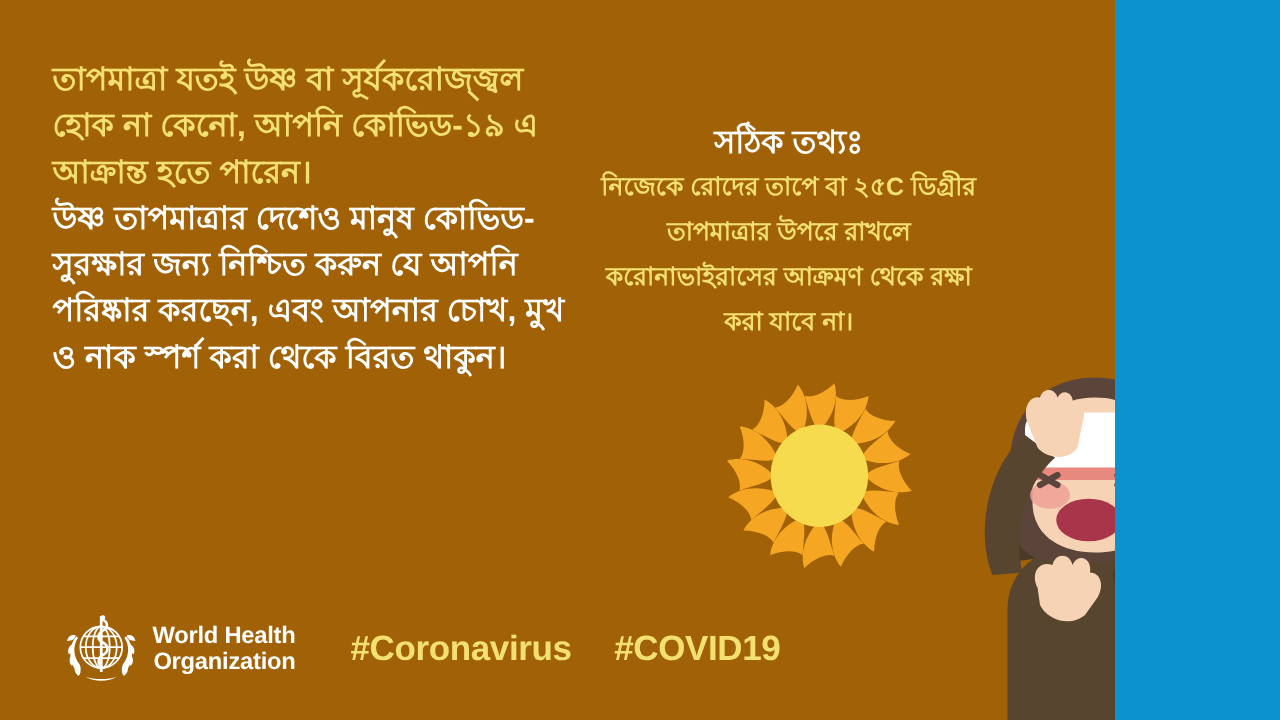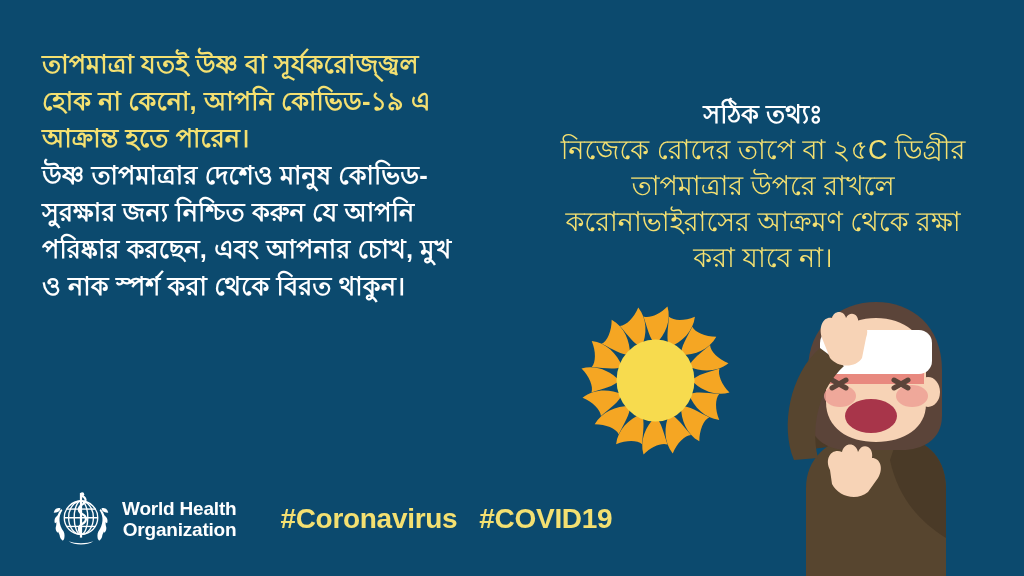--- a/index.html
+++ b/index.html
@@ -3,25 +3,26 @@
 <meta charset="utf-8">
 <title>WHO COVID-19 Infographic</title>
 <style>
   html, body {
     margin: 0;
     padding: 0;
     background: #0a93cc;
   }
   #poster {
     position: relative;
-    width: 1024px;
+    width: 864px;
     height: 576px;
-    background: #0c4a6e;
+    background: #a16207;
     overflow: hidden;
     font-family: "Liberation Sans", "DejaVu Sans", sans-serif;
+    padding-left: 28px;
     -webkit-font-smoothing: antialiased;
   }
 
   
   #left-text {
     position: absolute;
     left: 42px;
     top: 46px;
     width: 470px;
   }
@@ -44,23 +45,23 @@
     text-align: center;
   }
   #right-text .hd {
     font-size: 25.5px;
     line-height: 36px;
     font-weight: 600;
     color: #ffffff;
     white-space: nowrap;
   }
   #right-text .ln {
-    font-size: 27px;
+    font-size: 20px;
     line-height: 36px;
-    font-weight: 400;
+    font-weight: 700;
     color: #f4e071;
     white-space: nowrap;
   }
 
   
   #sun {
     position: absolute;
     left: 578px;
     top: 303px;
     width: 155px;
@@ -100,21 +101,21 @@
     letter-spacing: -0.2px;
   }
   .hashtag {
     color: #f4e071;
     font-weight: 700;
     font-size: 28px;
     letter-spacing: -0.3px;
     white-space: nowrap;
   }
   #tag-coronavirus { margin-left: 44px; }
-  #tag-covid19 { margin-left: 22px; }
+  #tag-covid19 { margin-left: 34px; }
 </style>
 </head>
 <body>
 
 <div id="poster">
 
   <div id="left-text">
     <div class="ln yellow">তাপমাত্রা যতই উষ্ণ বা সূর্যকরোজ্জ্বল</div>
     <div class="ln yellow">হোক না কেনো, আপনি কোভিড-১৯ এ</div>
     <div class="ln yellow">আক্রান্ত হতে পারেন।</div>

